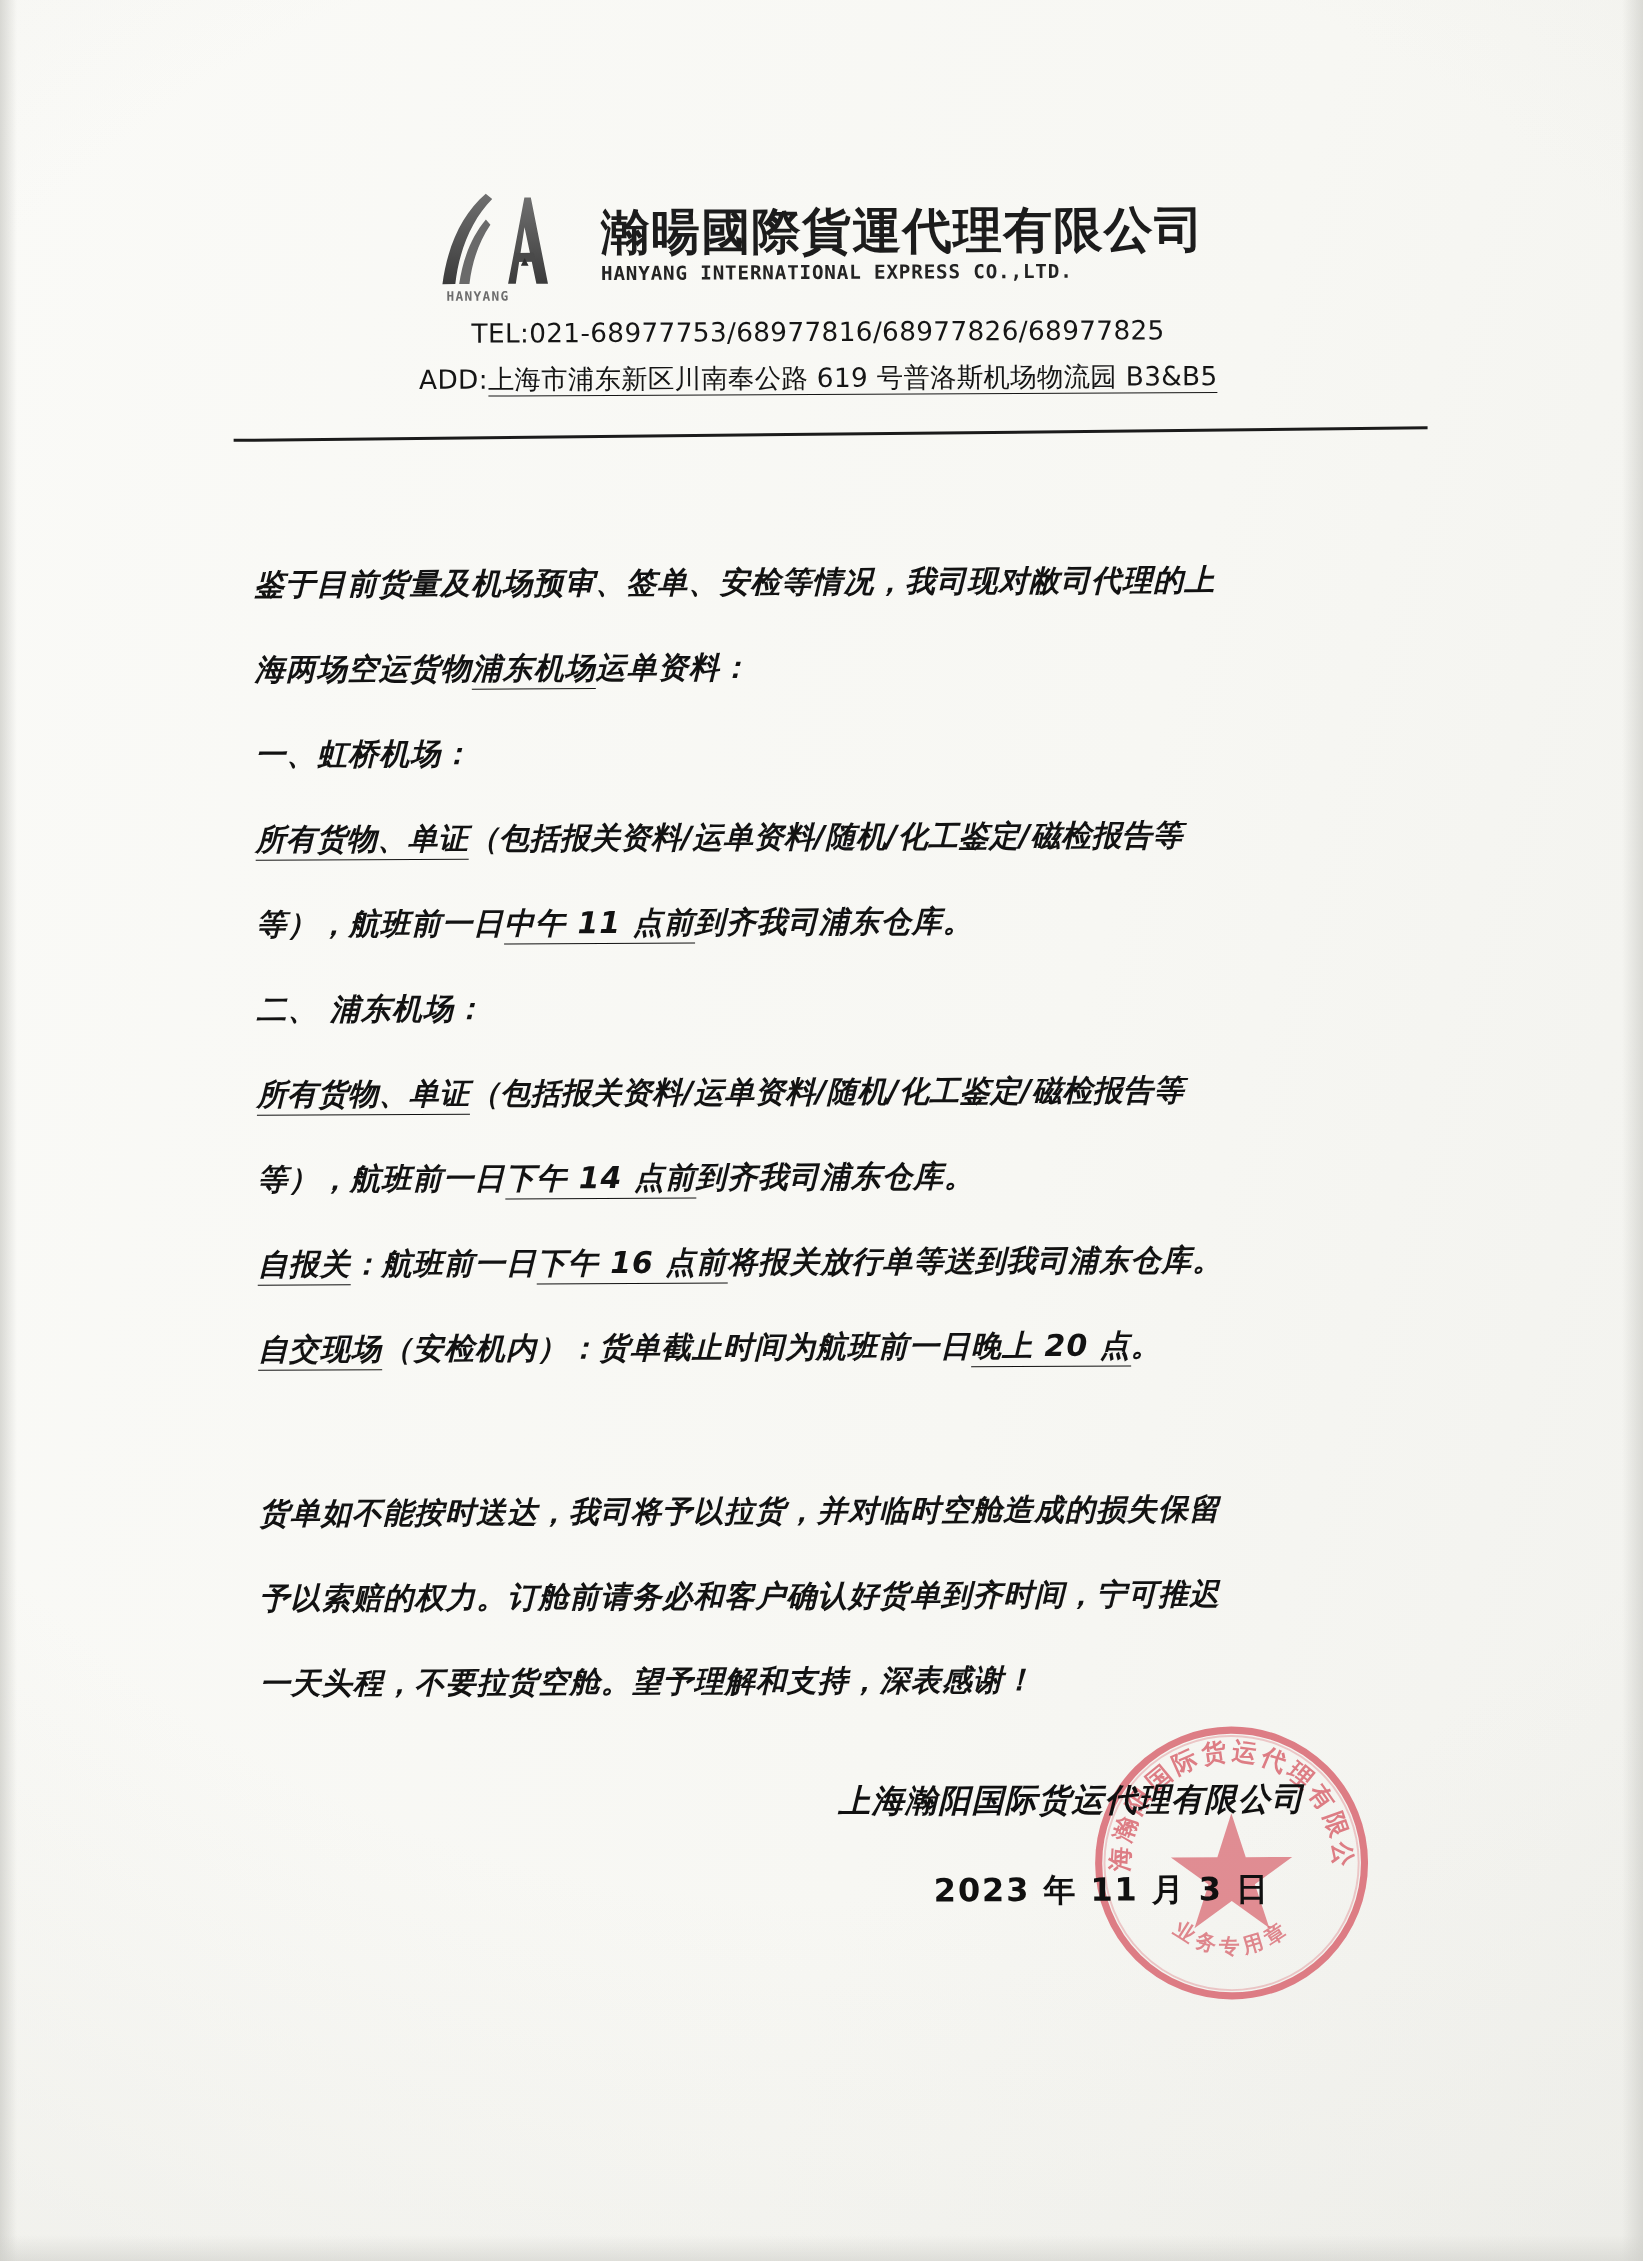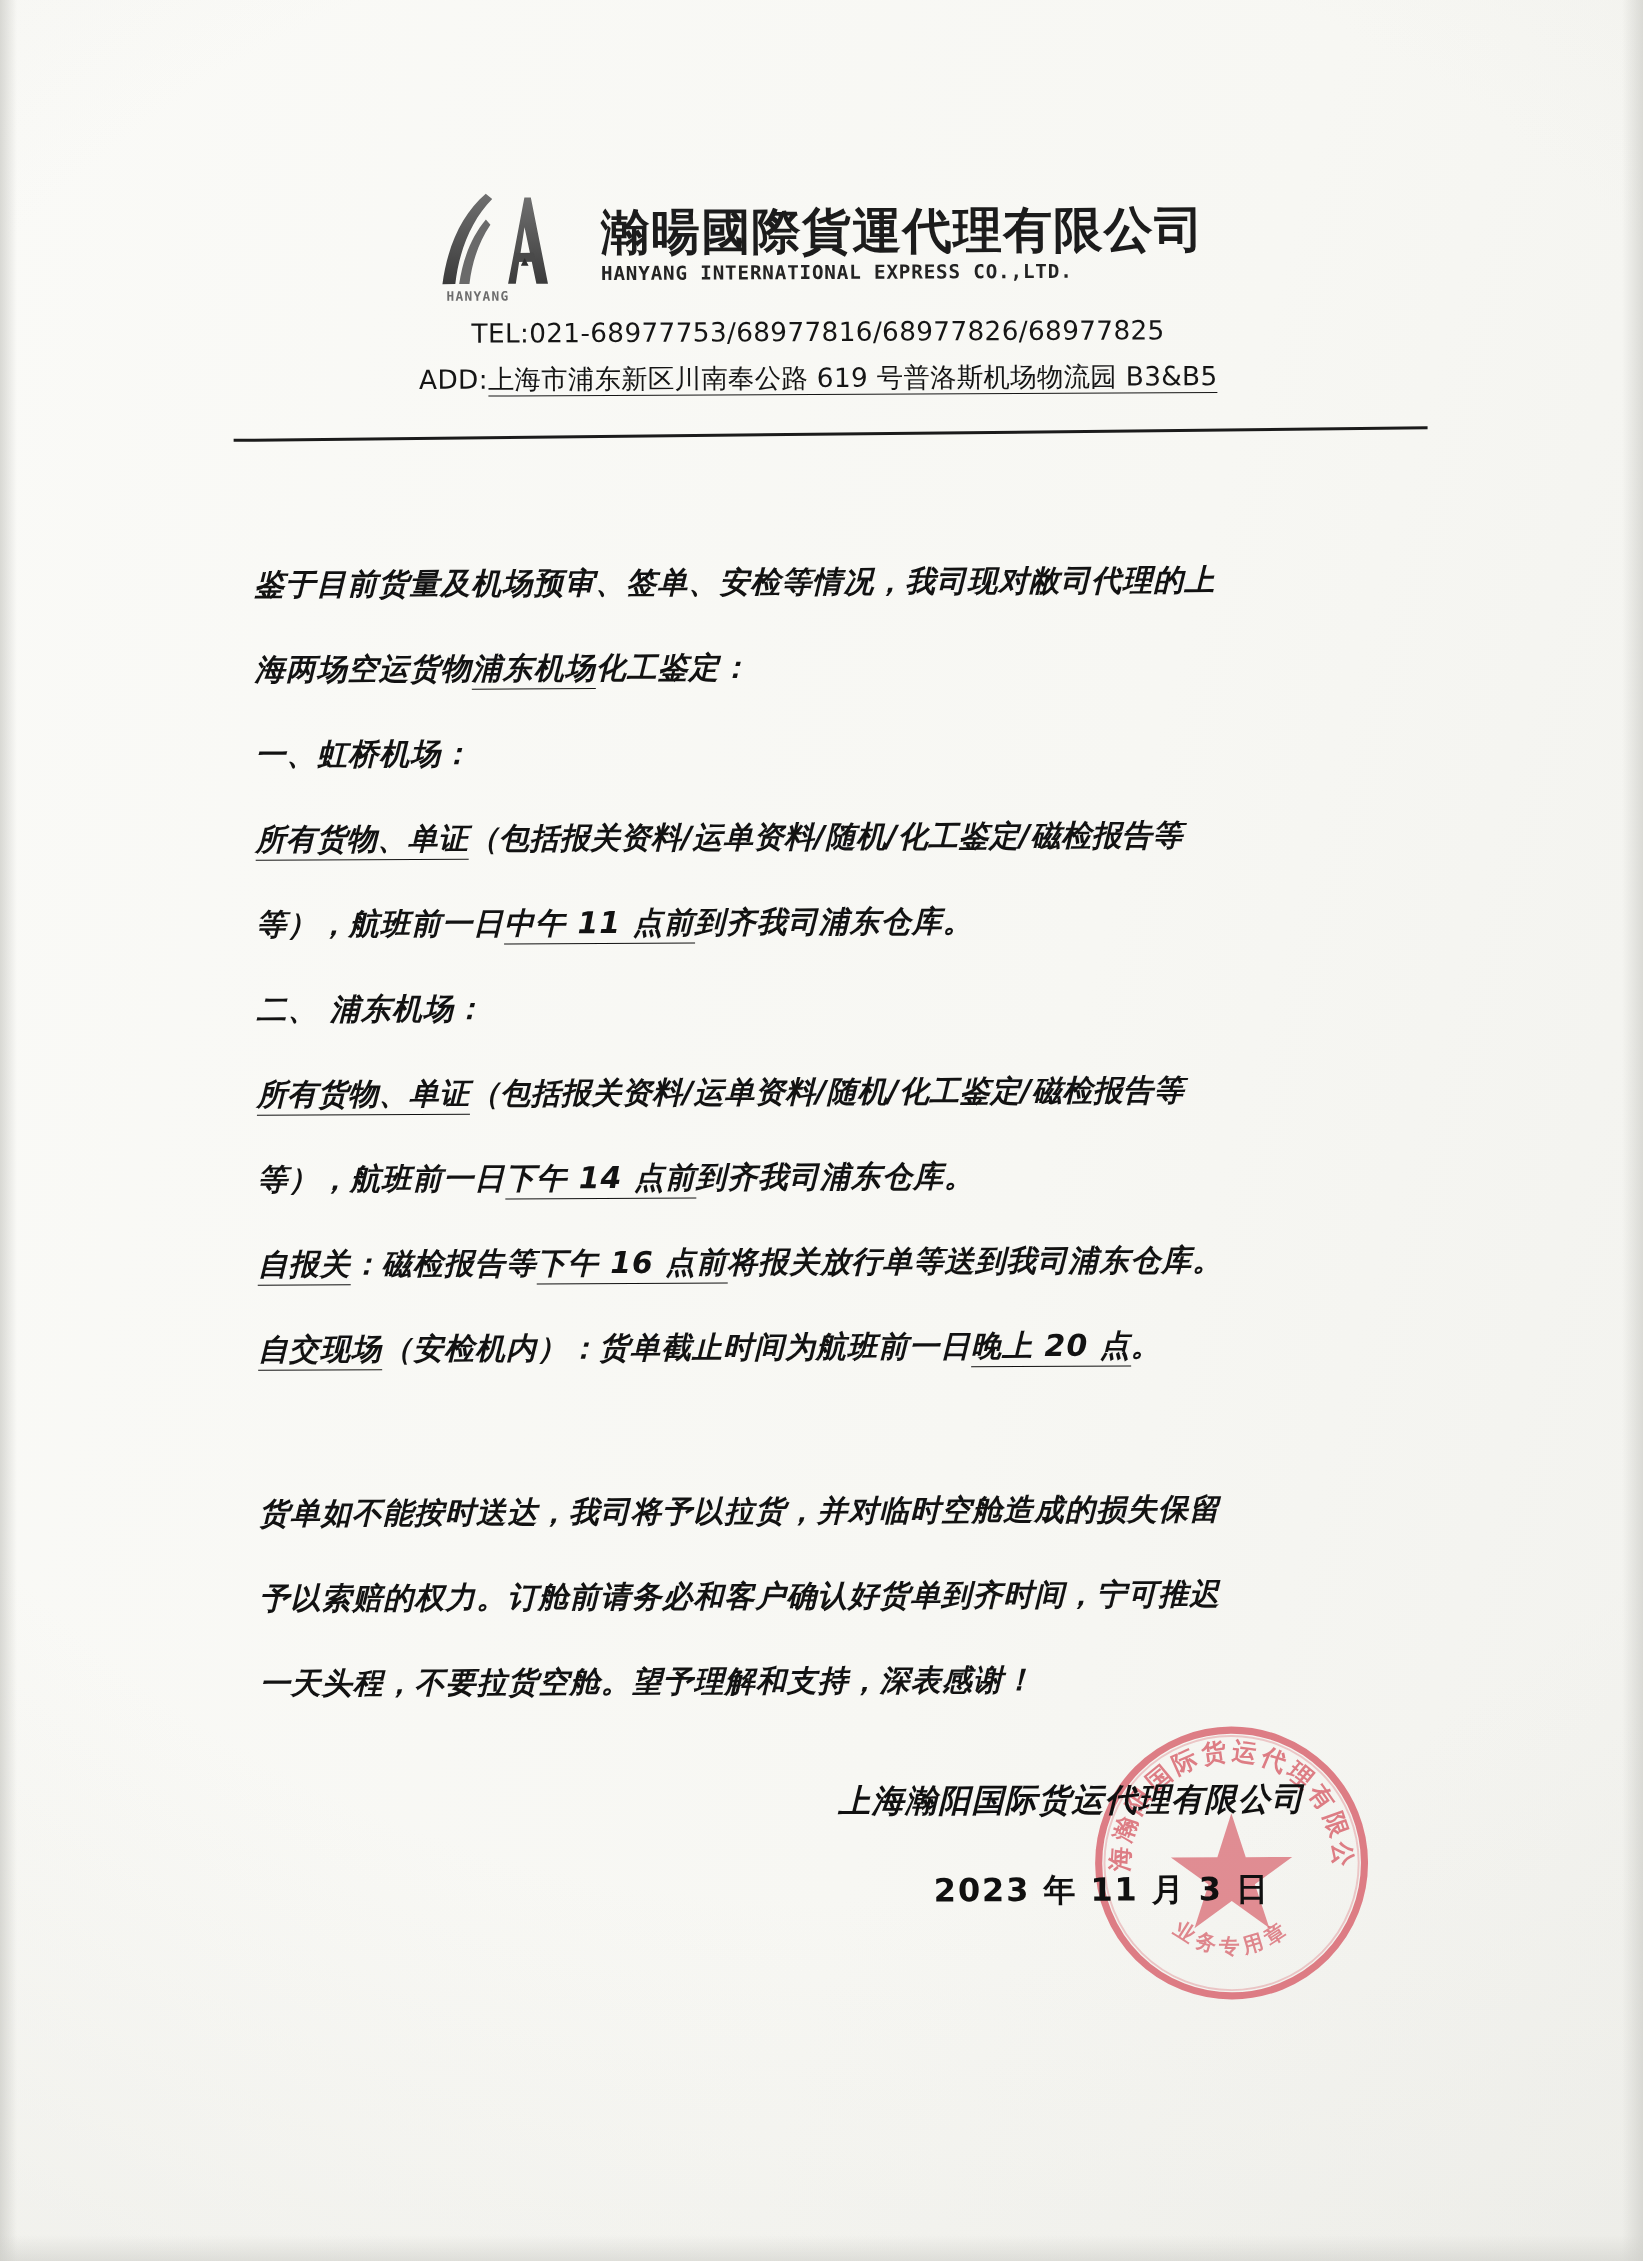--- a/index.html
+++ b/index.html
@@ -232,21 +232,21 @@
       </div>
     </div>
 
     <div class="rule"></div>
 
     <div class="body-copy">
 
       <div class="ln">鉴于目前货量及机场预审、签单、安检等情况，我司现对敝司代理的上</div>
 
       <div class="ln">
-        <span>海两场空运货物</span><u>浦东机场</u><span>化工鉴定：</span>
+        <span>海两场空运货物</span><u>浦东机场</u><span>运单资料：</span>
       </div>
 
       <div class="ln">一、虹桥机场：</div>
 
       <div class="ln tight">
         <u>所有货物、单证</u><span>（包括报关资料/运单资料/随机/化工鉴定/磁检报告等</span>
       </div>
 
       <div class="ln">
         <span>等），航班前一日</span><u>中午 11 点前</u><span>到齐我司浦东仓库。</span>
@@ -256,21 +256,21 @@
 
       <div class="ln tight">
         <u>所有货物、单证</u><span>（包括报关资料/运单资料/随机/化工鉴定/磁检报告等</span>
       </div>
 
       <div class="ln">
         <span>等），航班前一日</span><u>下午 14 点前</u><span>到齐我司浦东仓库。</span>
       </div>
 
       <div class="ln">
-        <u>自报关</u><span>：磁检报告等</span><u>下午 16 点前</u><span>将报关放行单等送到我司浦东仓库。</span>
+        <u>自报关</u><span>：航班前一日</span><u>下午 16 点前</u><span>将报关放行单等送到我司浦东仓库。</span>
       </div>
 
       <div class="ln">
         <u>自交现场</u><span>（安检机内）：货单截止时间为航班前一日</span><u>晚上 20 点</u><span>。</span>
       </div>
 
       <div class="gap"></div>
 
       <div class="ln">货单如不能按时送达，我司将予以拉货，并对临时空舱造成的损失保留</div>
       <div class="ln">予以索赔的权力。订舱前请务必和客户确认好货单到齐时间，宁可推迟</div>

